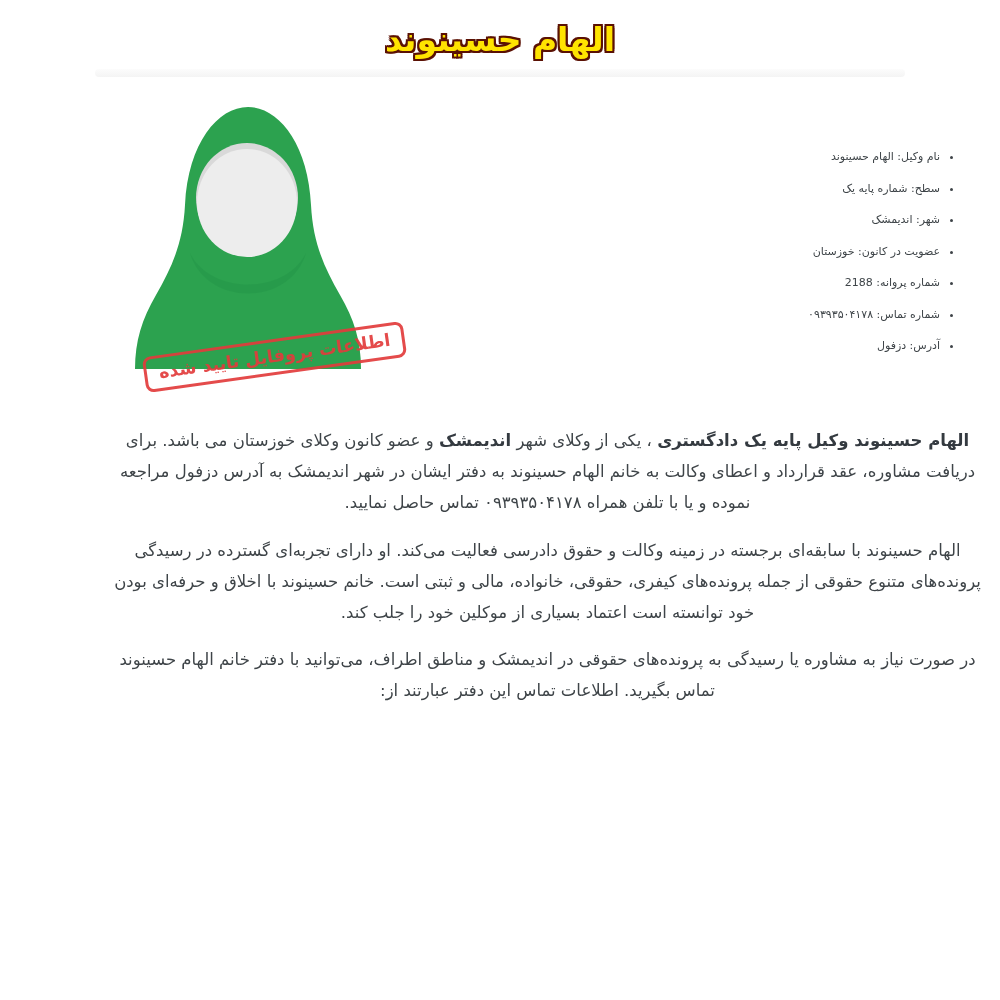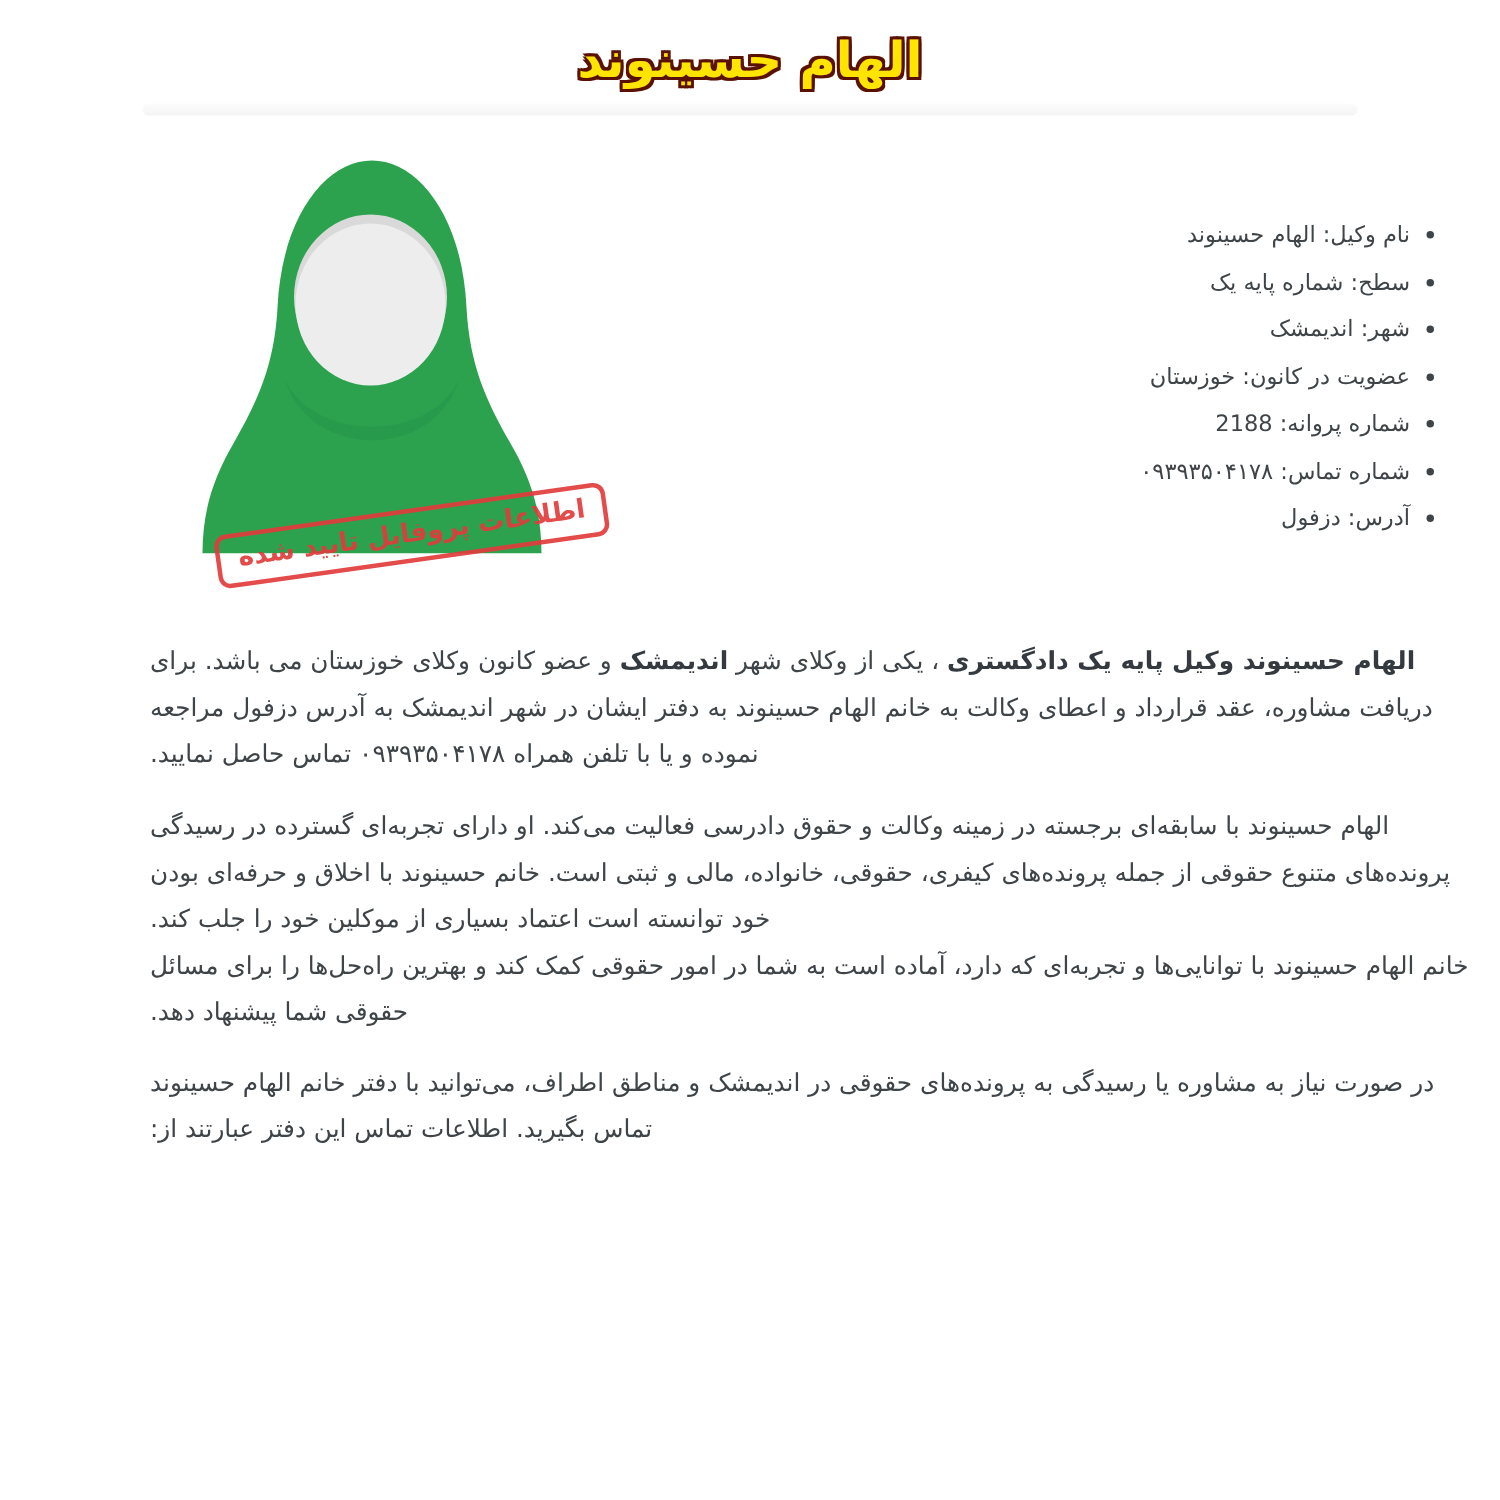--- a/index.html
+++ b/index.html
@@ -71,30 +71,30 @@
     white-space:nowrap;
     opacity:.92;
     background:transparent;
   }
   .details{
     position:absolute;
     top:64px;right:40px;
     margin:0;
     padding:0 20px 0 0;
     list-style:disc;
-    font-size:15px;
+    font-size:11px;
     line-height:31.5px;
     color:var(--body_text);
   }
   
   .article{
     margin:0 5px 0 100px;
     font-size:16.5px;
     line-height:31px;
-    text-align:left;
+    text-align:center;
     color:var(--body_text);
   }
   .article p{margin:0;}
   .article .lead{margin-bottom:17px;}
   .article .closing{margin-top:16px;}
   .article strong{font-weight:bold;color:#343a40;}
 </style>
 </head>
 <body>
 
@@ -134,16 +134,15 @@
     <li>شماره تماس: ۰۹۳۹۳۵۰۴۱۷۸</li>
     <li>آدرس: دزفول</li>
   </ul>
 
 </div>
 
 <div class="article">
   <p class="lead"><strong>الهام حسینوند وکیل پایه یک دادگستری</strong><span> ، یکی از وکلای شهر </span><strong>اندیمشک</strong><span> و عضو کانون وکلای خوزستان می باشد. برای دریافت مشاوره، عقد قرارداد و اعطای وکالت به خانم الهام حسینوند به دفتر ایشان در شهر اندیمشک به آدرس دزفول مراجعه نموده و یا با تلفن همراه ۰۹۳۹۳۵۰۴۱۷۸ تماس حاصل نمایید.</span></p>
 
   <p>الهام حسینوند با سابقه‌ای برجسته در زمینه وکالت و حقوق دادرسی فعالیت می‌کند. او دارای تجربه‌ای گسترده در رسیدگی پرونده‌های متنوع حقوقی از جمله پرونده‌های کیفری، حقوقی، خانواده، مالی و ثبتی است. خانم حسینوند با اخلاق و حرفه‌ای بودن خود توانسته است اعتماد بسیاری از موکلین خود را جلب کند.</p>
-  <p>خانم الهام حسینوند با توانایی‌ها و تجربه‌ای که دارد، آماده است به شما در امور حقوقی کمک کند و بهترین راه‌حل‌ها را برای مسائل حقوقی شما پیشنهاد دهد.</p>
 
   <p class="closing">در صورت نیاز به مشاوره یا رسیدگی به پرونده‌های حقوقی در اندیمشک و مناطق اطراف، می‌توانید با دفتر خانم الهام حسینوند تماس بگیرید. اطلاعات تماس این دفتر عبارتند از:</p>
 </div>
 
 </body></html>

